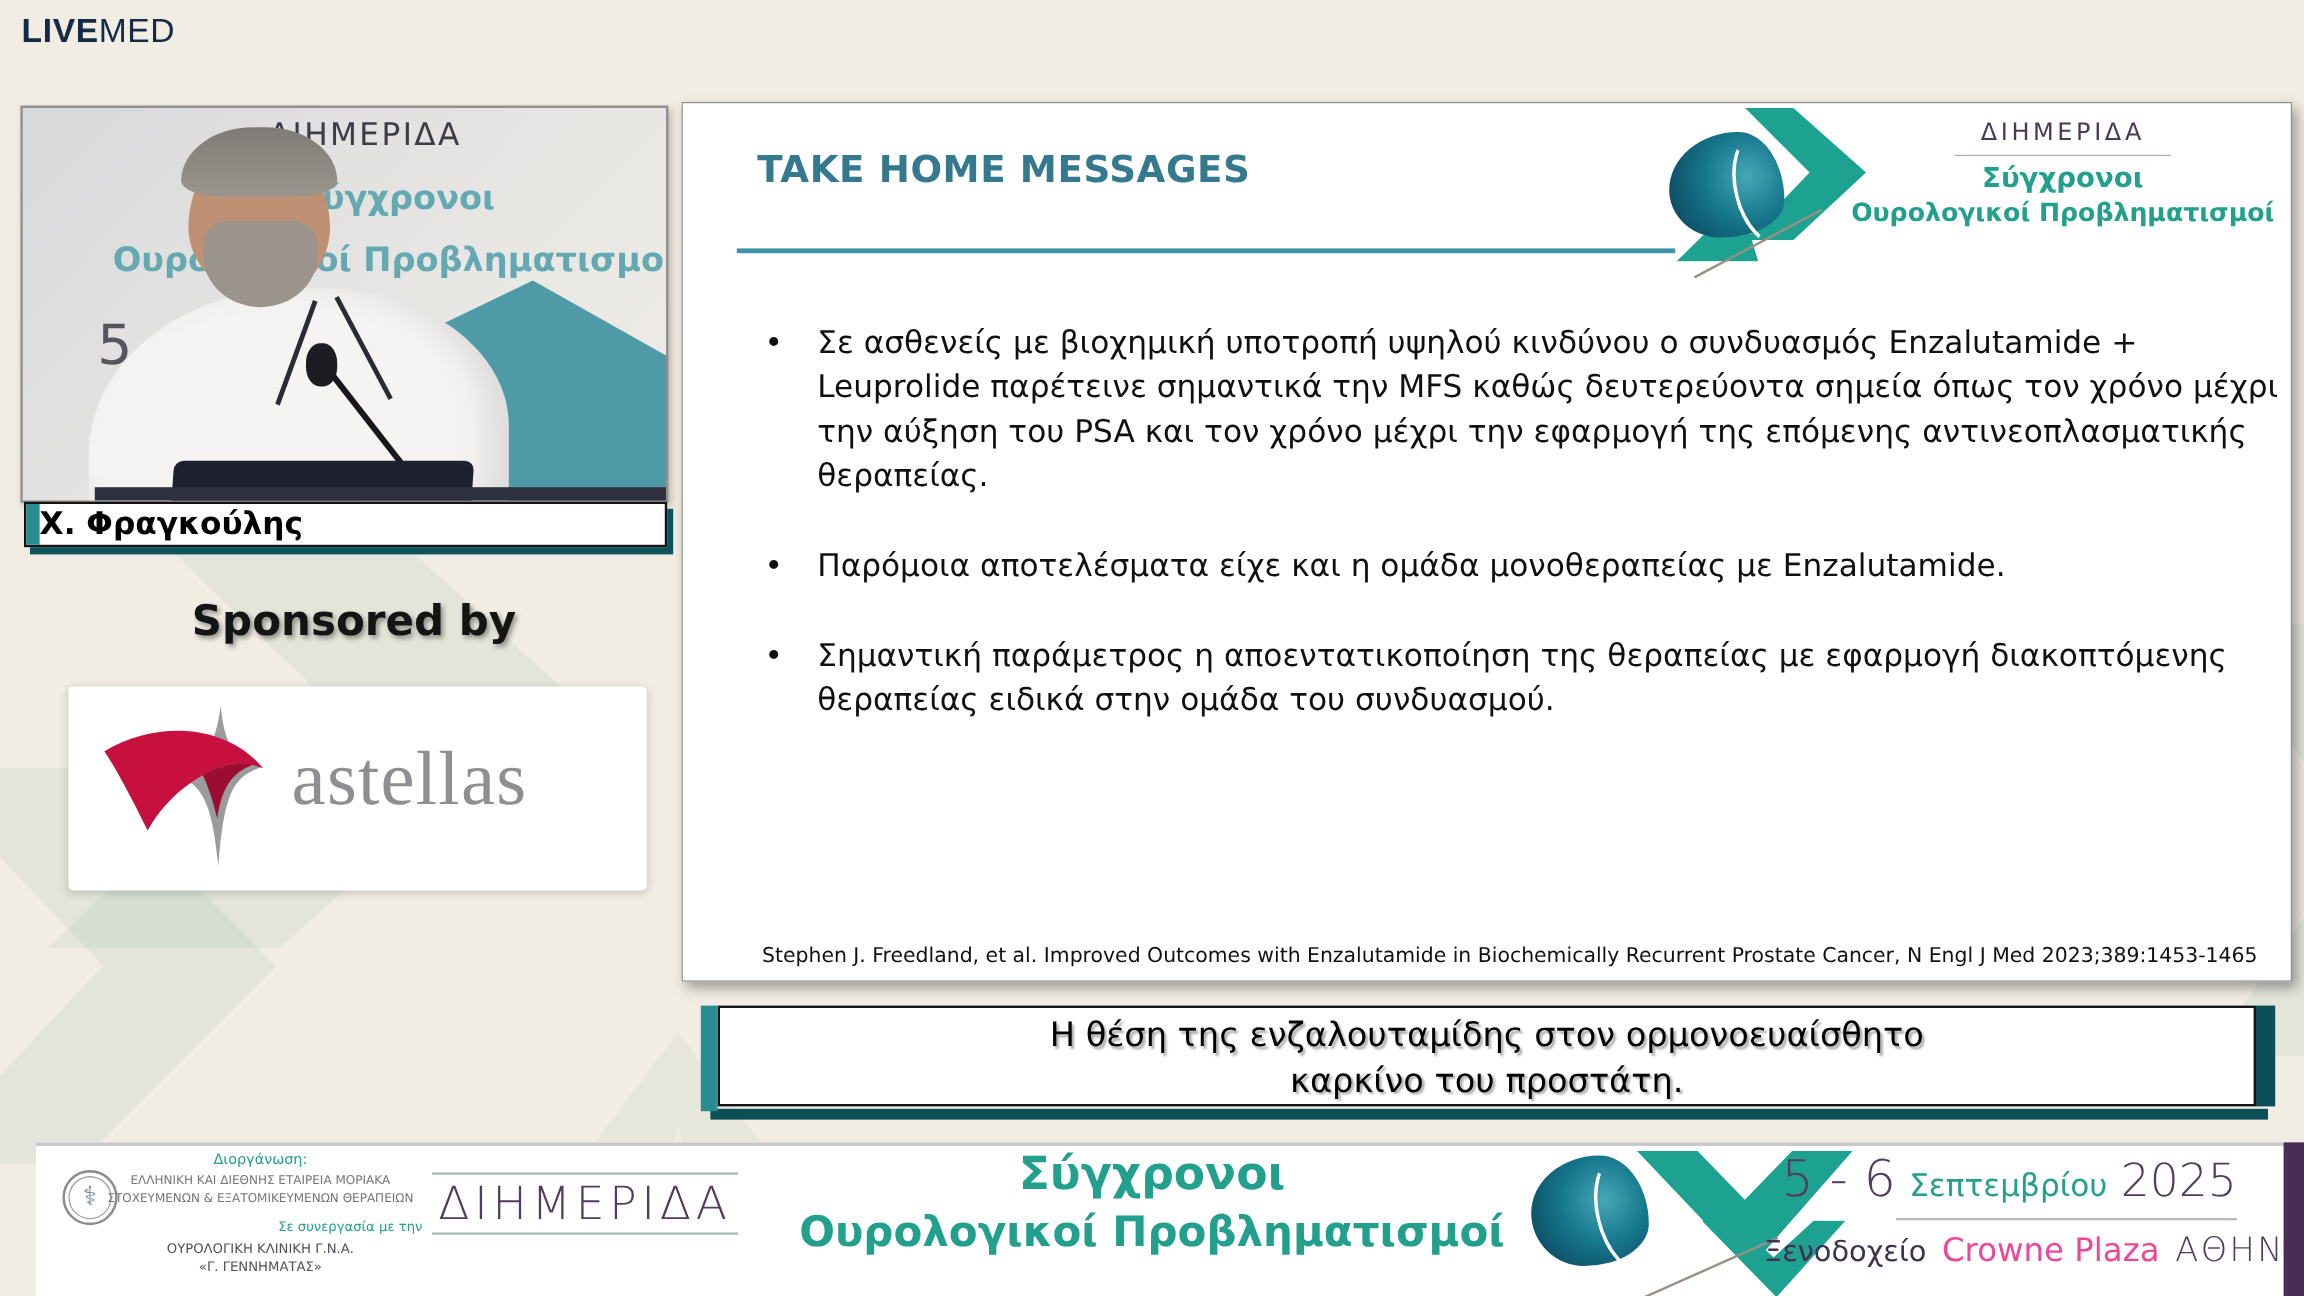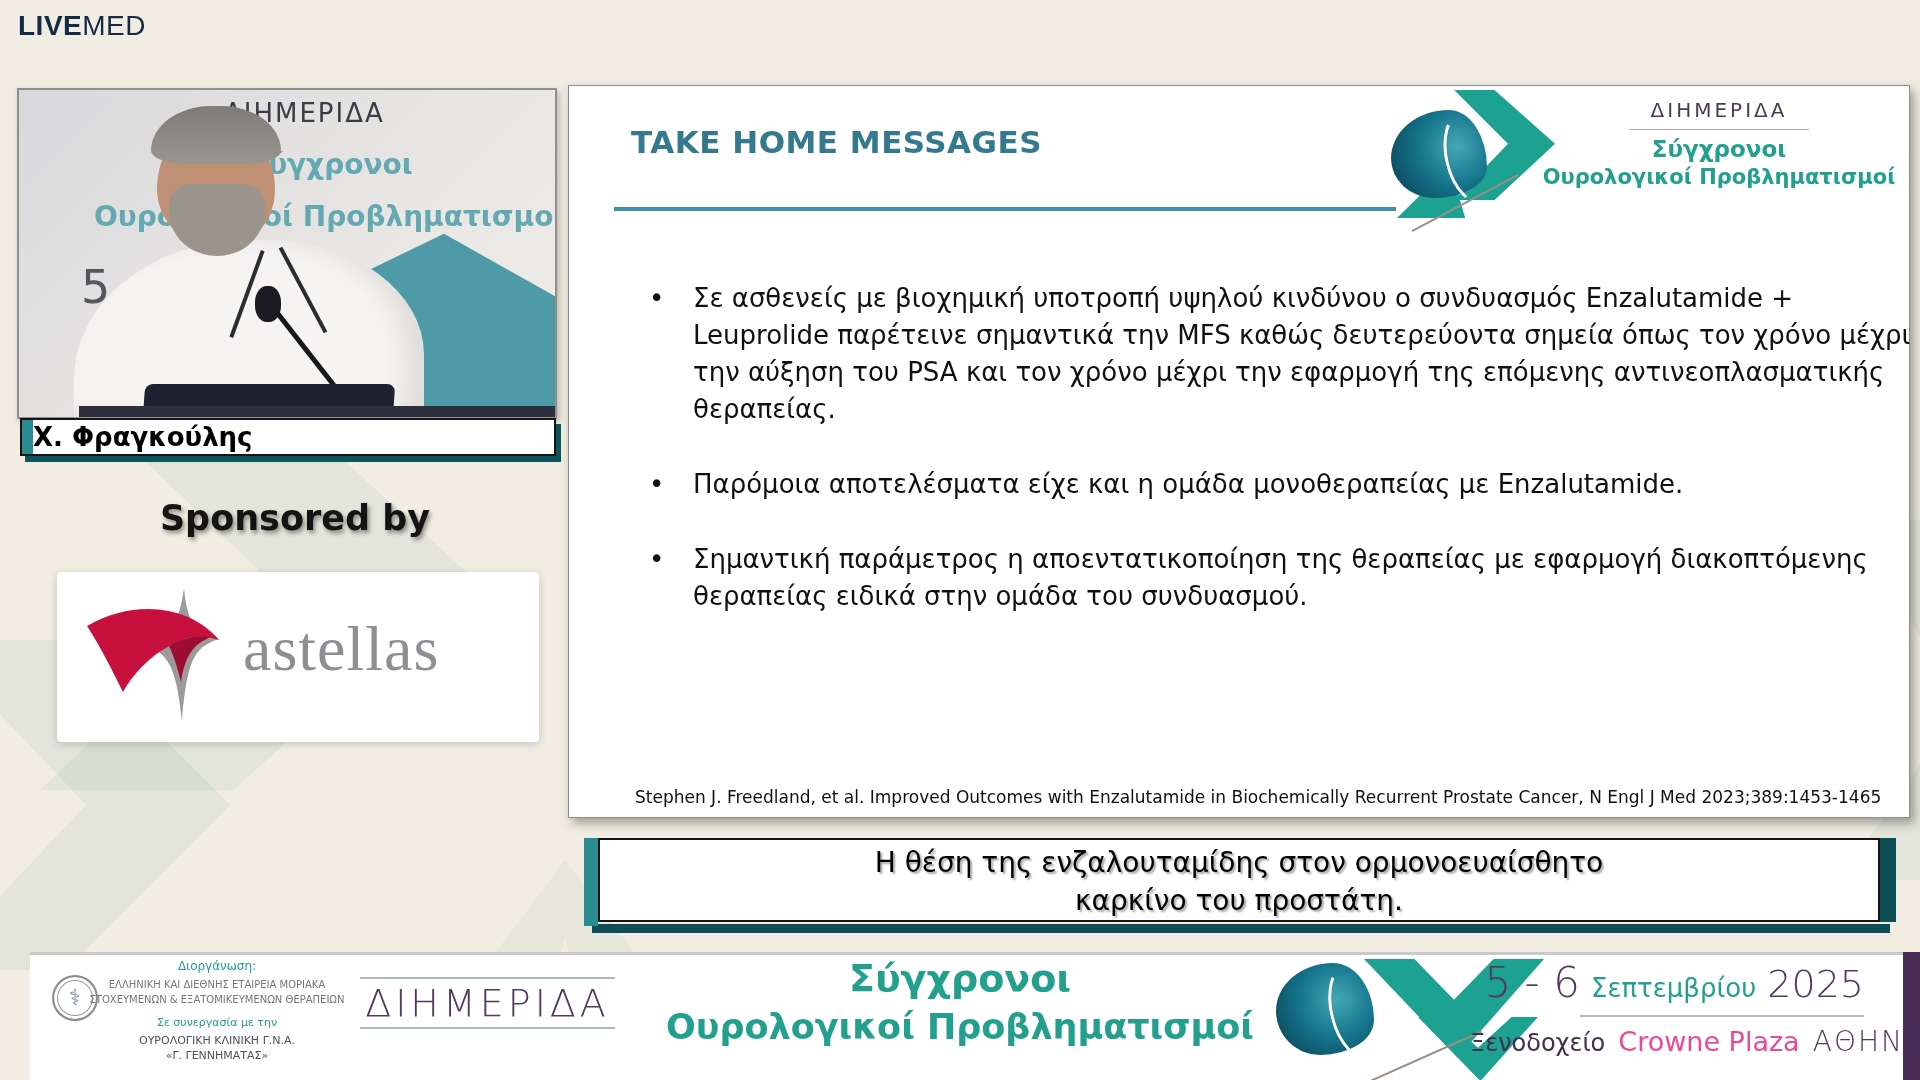--- a/index.html
+++ b/index.html
@@ -87,21 +87,21 @@
   .sl-arc{position:absolute;left:58px;top:18px;width:52px;height:92px;border:3px solid #fff;
     border-radius:50%;border-top-color:transparent;border-right-color:transparent;
     border-bottom-color:transparent;transform:rotate(-14deg);}
   .sl-line{position:absolute;left:18px;top:112px;width:120px;height:2px;background:#9a8f86;
     transform:rotate(-28deg);}
   .slide-logo-text{left:965px;top:12px;width:370px;text-align:center;}
   .slt-1{font-size:20px;color:#4b3a55;letter-spacing:3px;}
   .slt-rule{width:180px;height:1px;background:#b5a8bd;margin:7px auto 6px;}
   .slt-2{font-size:23px;font-weight:bold;color:#23a08d;}
   .slt-3{font-size:21px;font-weight:bold;color:#23a08d;margin-top:3px;}
-  .bullets{left:62px;top:178px;width:1270px;list-style:none;margin:16px;padding:0;}
+  .bullets{left:62px;top:178px;width:1270px;list-style:none;margin:4px;padding:0;}
   .bullets li{position:relative;padding-left:46px;font-size:26px;line-height:37px;
     color:#101010;margin-bottom:38px;}
   .bullets li::before{content:"•";position:absolute;left:2px;top:0;}
   .citation{left:66px;bottom:10px;font-size:17px;color:#101010;}
 
   
   .title-bar{left:584px;top:838px;width:1312px;height:96px;}
   .tb-accent-left{position:absolute;left:0;top:0;width:14px;height:88px;background:#2a8c91;}
   .tb-shadow{position:absolute;left:8px;top:86px;width:1298px;height:9px;background:#0d4e56;}
   .tb-white{position:absolute;left:14px;top:0;width:1282px;height:84px;box-sizing:border-box;
@@ -111,21 +111,21 @@
 
   
   .footer{left:30px;top:952px;width:1890px;height:128px;background:#fff;
     border-top:3px solid #c9c9c9;box-sizing:border-box;}
   .f-seal{position:absolute;left:22px;top:20px;width:42px;height:42px;border:2px solid #8a8a92;
     border-radius:50%;box-shadow:inset 0 0 0 3px #fff,inset 0 0 0 4px #9a9aa2;
     color:#7d8a9a;font-size:22px;text-align:center;line-height:42px;}
   .f-orgcol{position:absolute;left:52px;top:4px;width:270px;text-align:center;}
   .f-label{font-size:12px;color:#23a08d;margin-bottom:4px;}
   .f-small{font-size:10px;color:#74747c;line-height:15px;}
-  .f-collab-label{font-size:11px;color:#23a08d;margin:9px 0 4px;}
+  .f-collab-label{font-size:11px;color:#23a08d;margin:9px 0 4px;text-align:right;}
   .f-clinic{font-size:11px;color:#4f4f57;line-height:15px;}
   .f-eventtype{position:absolute;left:330px;top:22px;width:255px;text-align:center;}
   .f-rule{height:2px;background:#a9bcb8;}
   .f-type{font-size:38px;font-weight:300;color:#533a5e;letter-spacing:4px;line-height:48px;}
   .f-eventtitle{position:absolute;left:600px;top:0;width:660px;text-align:center;}
   .f-t1{font-size:38px;font-weight:bold;color:#23a08d;line-height:46px;}
   .f-t2{font-size:35px;font-weight:bold;color:#23a08d;line-height:52px;}
   .f-logo{position:absolute;left:1238px;top:2px;width:300px;height:124px;}
   .fl-blob{position:absolute;left:8px;top:6px;width:98px;height:92px;
     background:radial-gradient(circle at 62% 40%,#45a8b5 0%,#15758c 45%,#0a3b50 100%);

